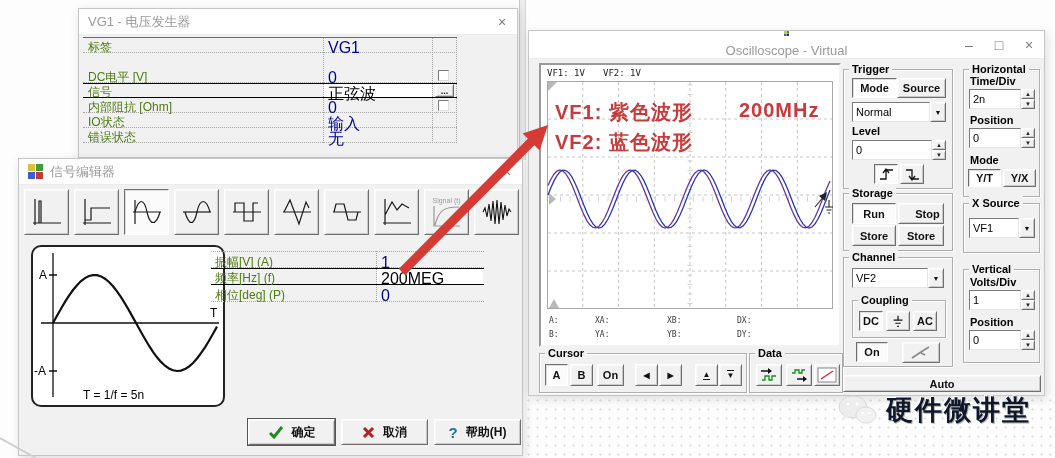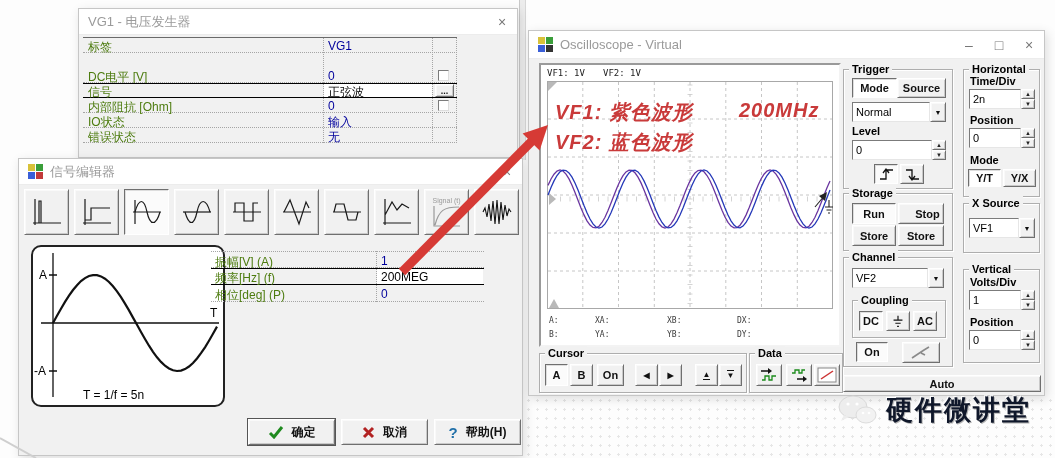--- a/index.html
+++ b/index.html
@@ -14,26 +14,26 @@
 .pressed{background:#fbfbfb;border-top:1px solid #6f6f6f;border-left:1px solid #6f6f6f;border-right:1px solid #fff;border-bottom:1px solid #fff;box-shadow:inset 1px 1px 0 #ddd;}
 .disabled{color:#9a9a9a;}
 .btn{display:flex;align-items:center;justify-content:center;font-size:11px;font-weight:bold;color:#111;}
 .field{background:#fff;border-top:1px solid #7b7b7b;border-left:1px solid #7b7b7b;border-right:1px solid #e6e6e6;border-bottom:1px solid #e6e6e6;
   font:11px "DejaVu Sans Mono",monospace;color:#000;display:flex;align-items:center;padding-left:3px;}
 .group{position:absolute;border:1px solid #aeaeae;box-shadow:inset 1px 1px 0 #fff,1px 1px 0 #fff;}
 .glabel{position:absolute;top:-8px;left:5px;background:#f1f1f1;padding:0 3px;font-size:11px;font-weight:bold;color:#000;line-height:15px;white-space:nowrap;}
 .spinb{position:absolute;width:14px;height:10px;display:flex;align-items:center;justify-content:center;font-size:6px;color:#222;}
 .blue{color:#00009c;}
 .rowlabel{font-size:12px;color:#4d7c0f;white-space:nowrap;}
-.rowval{font-size:12px;white-space:nowrap;}
+.rowval{font-size:16px;white-space:nowrap;}
 .dotline{border-bottom:1px dotted #a5a5a5;}
 .checkbox{position:absolute;width:11px;height:11px;background:#fff;border-top:1px solid #7b7b7b;border-left:1px solid #7b7b7b;border-right:1px solid #ddd;border-bottom:1px solid #ddd;}
 .mono{font-family:"DejaVu Sans Mono",monospace;}
 .readout{position:absolute;font:8px "DejaVu Sans Mono",monospace;color:#3a3a3a;}
-.annot{position:absolute;font-style:italic;font-weight:bold;font-size:20px;color:#c93a3a;letter-spacing:1px;white-space:nowrap;}
+.annot{position:absolute;font-weight:bold;font-size:20px;color:#c93a3a;letter-spacing:1px;white-space:nowrap;}
 .wavebtn{width:45px;height:46px;display:flex;align-items:center;justify-content:center;flex-direction:column;}
 </style>
 </head>
 <body>
 
 <div id="canvas">
 
   <div class="abs" style="left:519px;top:0;width:7px;height:160px;background:#ececec;border-left:1px solid #c9c9c9;border-right:1px solid #d7d7d7;"></div>
 
   <div class="abs" style="left:524px;top:396px;width:531px;height:62px;background-image:radial-gradient(#e0e0e0 1px,transparent 1.2px);background-size:9px 9px;opacity:.8;"></div>
@@ -198,21 +198,21 @@
         </svg>
       <span>取消</span>
     </div>
     <div class="abs raised btn" style="left:415px;top:260px;width:87px;height:26px;gap:8px;font-size:12px;">
       <span style="color:#1f6fa8;font-weight:bold;font-size:15px;">?</span>
       <span>帮助(H)</span>
     </div>
   </div>
 
   <div class="win" style="left:528px;top:30px;width:517px;height:366px;">
-    <div class="titlebar" style="height:28px;">
+    <div class="titlebar" style="height:28px;flex-direction:column;">
       <svg width="15" height="15" viewBox="0 0 15 15">
         <rect x="0" y="0" width="7" height="7" fill="#d8c23a"></rect>
           <rect x="8" y="0" width="7" height="7" fill="#3a9e3a"></rect>
         <rect x="0" y="8" width="7" height="7" fill="#3a5fd8"></rect>
           <rect x="8" y="8" width="7" height="7" fill="#333"></rect>
       </svg>
       <span>Oscilloscope - Virtual</span>
     </div>
     <div class="wctl" style="right:62px;height:28px;">
         <span>–</span>

